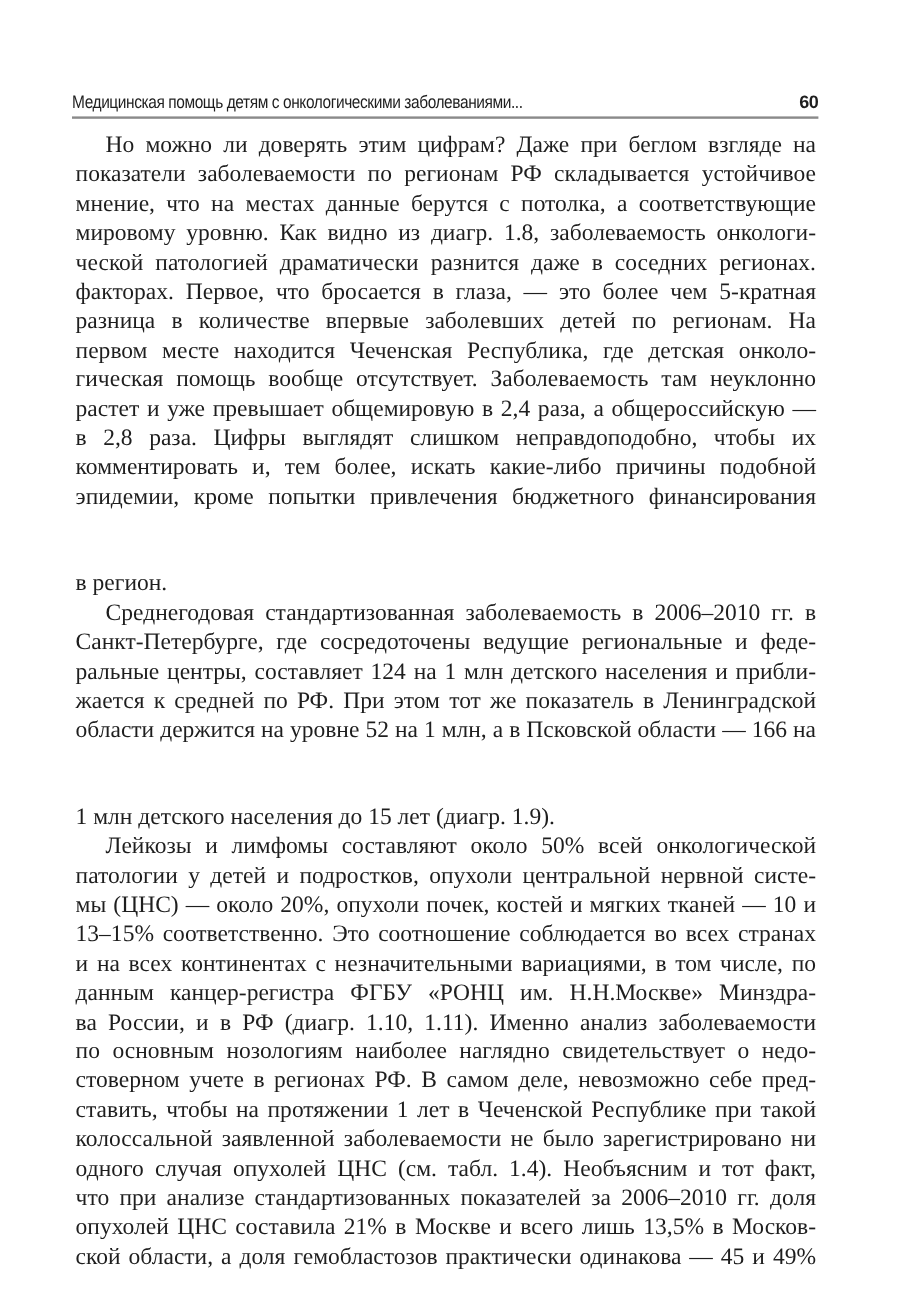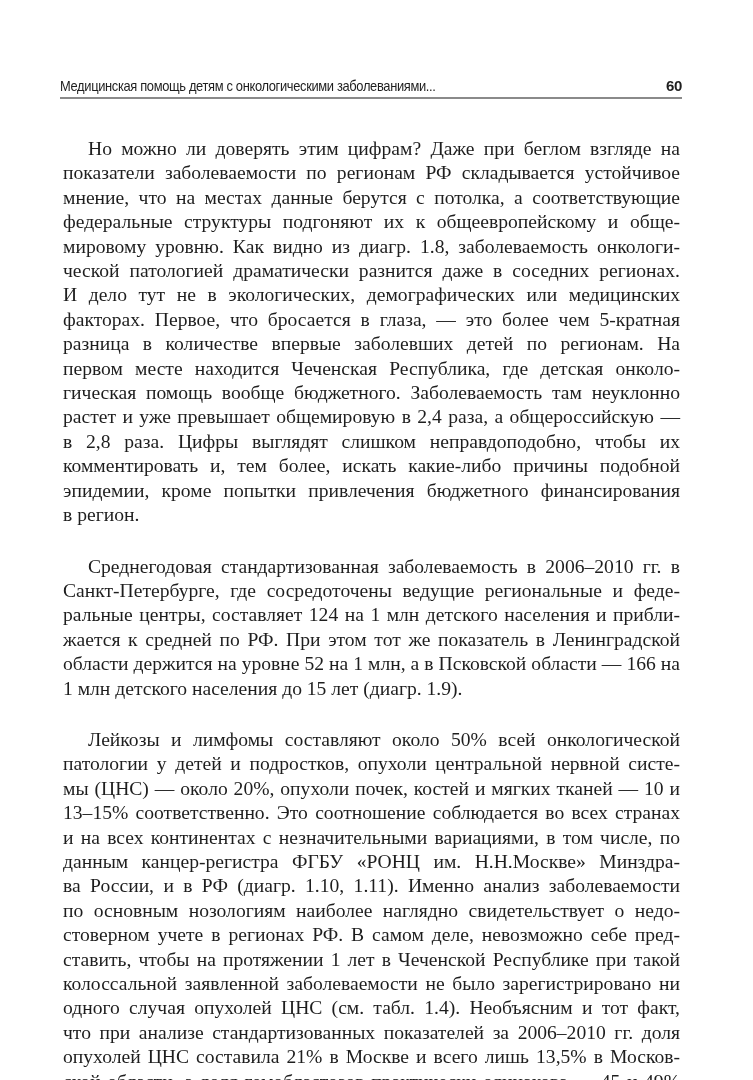--- a/index.html
+++ b/index.html
@@ -60,59 +60,57 @@
     }
     .line {
       display: block;
       text-align: justify;
       text-align-last: justify;
       white-space: nowrap;
       overflow: visible;
     }
     .line.last {
       text-align-last: left;
+      margin-top: 48px;
     }
     .line-inner {
       display: inline-block;
       width: 100%;
       text-align: justify;
       text-align-last: justify;
       white-space: normal;
     }
     .line.last .line-inner {
       text-align-last: left;
     }
     .line.indent .line-inner {
       padding-left: 25px;
       box-sizing: border-box;
-      margin-top: 27px;
     }
   </style>
 </head>
 <body>
 
 <div class="running-header">
   <span class="title">Медицинская помощь детям с онкологическими заболеваниями...</span>
   <span class="page-num">60</span>
 </div>
 <div class="header-rule"></div>
 
 <div class="body-text">
   <div class="paragraph">
       <span class="line indent"><span class="line-inner">Но можно ли доверять этим цифрам? Даже при беглом взгляде на</span></span>
       <span class="line"><span class="line-inner">показатели заболеваемости по регионам РФ складывается устойчивое</span></span>
       <span class="line"><span class="line-inner">мнение, что на местах данные берутся с потолка, а соответствующие</span></span>
-      <span class="line"><span class="line-inner">федеральные структуры подгоняют их к общеевропейскому и обще-</span></span>
       <span class="line"><span class="line-inner">мировому уровню. Как видно из диагр. 1.8, заболеваемость онкологи-</span></span>
       <span class="line"><span class="line-inner">ческой патологией драматически разнится даже в соседних регионах.</span></span>
-      <span class="line"><span class="line-inner">И дело тут не в экологических, демографических или медицинских</span></span>
       <span class="line"><span class="line-inner">факторах. Первое, что бросается в глаза, — это более чем 5-кратная</span></span>
       <span class="line"><span class="line-inner">разница в количестве впервые заболевших детей по регионам. На</span></span>
       <span class="line"><span class="line-inner">первом месте находится Чеченская Республика, где детская онколо-</span></span>
-      <span class="line"><span class="line-inner">гическая помощь вообще бюджетного. Заболеваемость там неуклонно</span></span>
+      <span class="line"><span class="line-inner">гическая помощь вообще отсутствует. Заболеваемость там неуклонно</span></span>
       <span class="line"><span class="line-inner">растет и уже превышает общемировую в 2,4 раза, а общероссийскую —</span></span>
       <span class="line"><span class="line-inner">в 2,8 раза. Цифры выглядят слишком неправдоподобно, чтобы их</span></span>
       <span class="line"><span class="line-inner">комментировать и, тем более, искать какие-либо причины подобной</span></span>
       <span class="line"><span class="line-inner">эпидемии, кроме попытки привлечения бюджетного финансирования</span></span>
       <span class="line last"><span class="line-inner">в регион.</span></span>
     </div>
   <div class="paragraph">
       <span class="line indent"><span class="line-inner">Среднегодовая стандартизованная заболеваемость в 2006–2010 гг. в</span></span>
       <span class="line"><span class="line-inner">Санкт-Петербурге, где сосредоточены ведущие региональные и феде-</span></span>
       <span class="line"><span class="line-inner">ральные центры, составляет 124 на 1 млн детского населения и прибли-</span></span>

